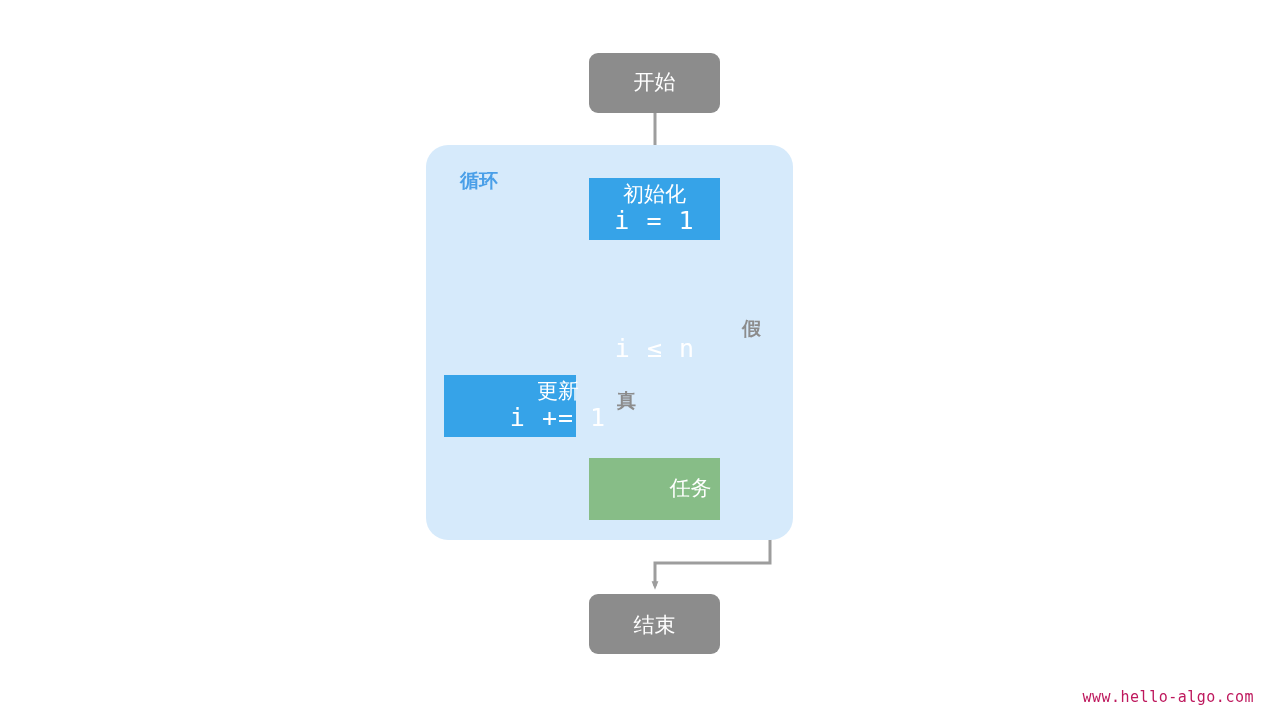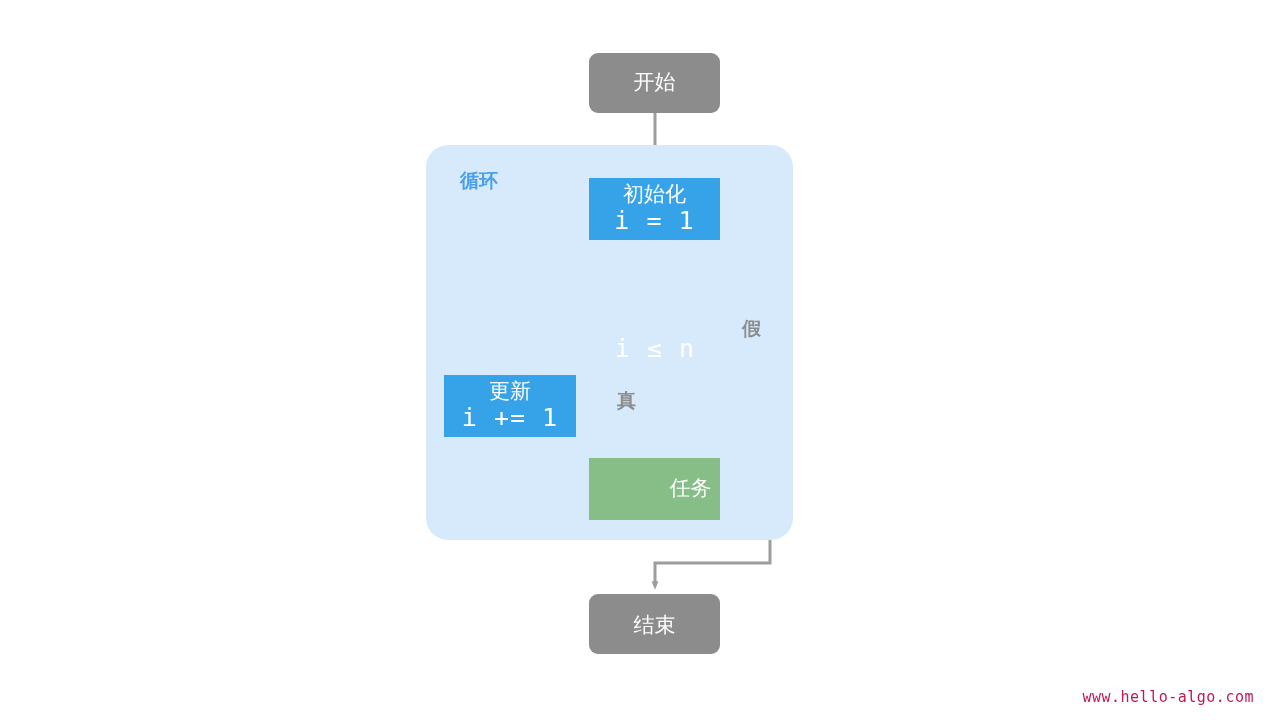--- a/index.html
+++ b/index.html
@@ -139,21 +139,21 @@
 <div class="node-label" style="left:589px; top:178px; width:131px; height:62px;">
   <span class="ln-cjk">初始化</span>
   <span class="ln-mono">i = 1</span>
 </div>
 
 <div class="node-label" style="left:564px; top:315px; width:182px; height:68px;">
   <span class="ln-mono">i ≤ n</span>
 </div>
 
 <div id="update-box" class="proc-box"></div>
-<div class="node-label" style="left:444px; top:375px; width:132px; height:62px;">
+<div class="node-label" style="left:444px; top:375px; width:132px; height:62px;padding-left:48px;">
   <span class="ln-cjk">更新</span>
   <span class="ln-mono">i += 1</span>
 </div>
 
 <div id="task-box"></div>
 <div class="node-label" style="left:589px; top:458px; width:131px; height:62px;padding-left:36px;">
   <span class="ln-cjk">任务</span>
 </div>
 
 <div id="end-box"></div>

